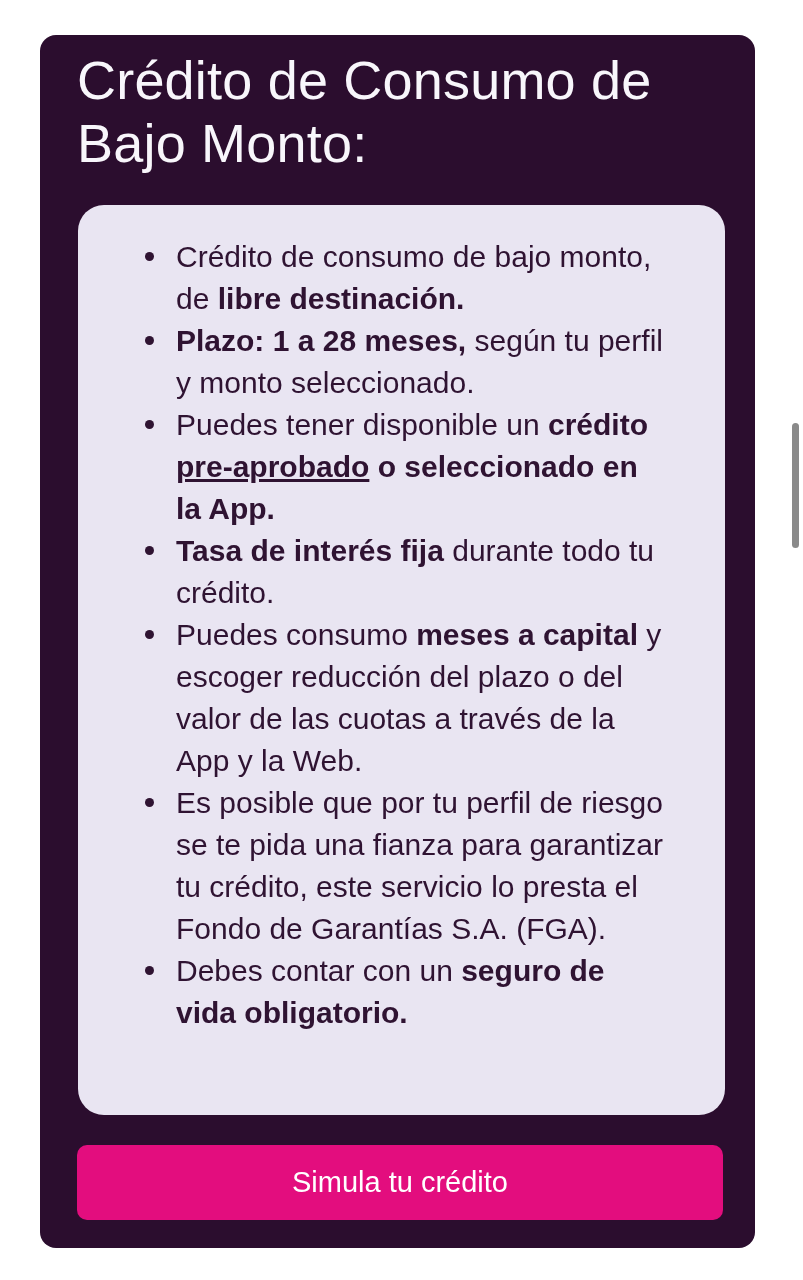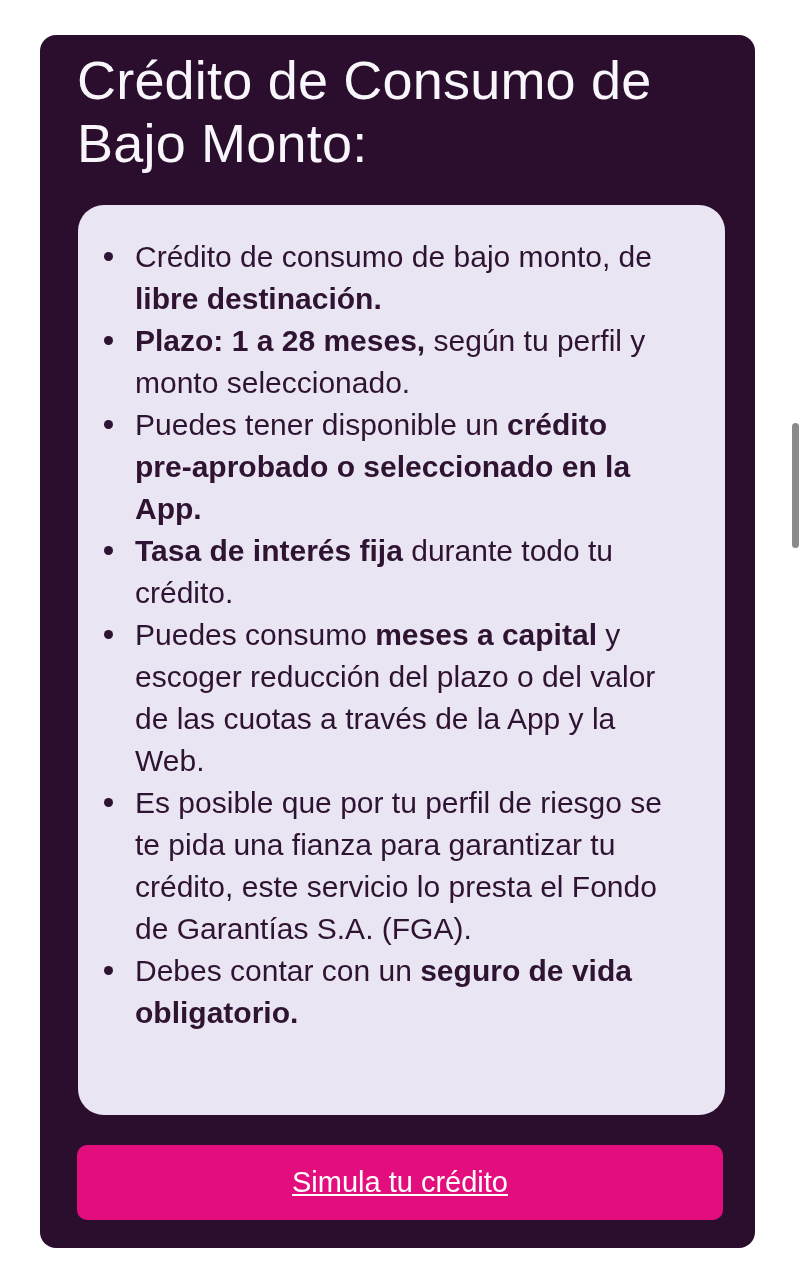--- a/index.html
+++ b/index.html
@@ -49,51 +49,52 @@
   .benefits {
     list-style: none;
     margin: 0;
     padding: 31px 55px 0 57px;
     font-size: 30px;
     line-height: 42px;
     color: #2F1332;
   }
   .benefits li {
     position: relative;
+    margin-left: 41px;
   }
   .benefits li::before {
     content: "";
     position: absolute;
     left: -31px;
     top: 16px;
     width: 9px;
     height: 9px;
     border-radius: 50%;
     background: #2F1332;
   }
   .benefits .bold {
     font-weight: 700;
   }
   .benefits .nowrap {
     white-space: nowrap;
+    text-decoration: underline;
   }
   .cta {
     position: absolute;
     left: 37px;
     top: 1110px;
     width: 646px;
     height: 75px;
     background: #E30D7E;
     border: none;
     border-radius: 10px;
     color: #FFFFFF;
     font-size: 29px;
     font-family: "Liberation Sans", sans-serif;
     cursor: pointer;
-    text-decoration: underline;
   }
   .scroll-thumb {
     position: absolute;
     left: 792px;
     top: 423px;
     width: 7px;
     height: 125px;
     border-radius: 4px;
     background: #8A8A8A;
   }

